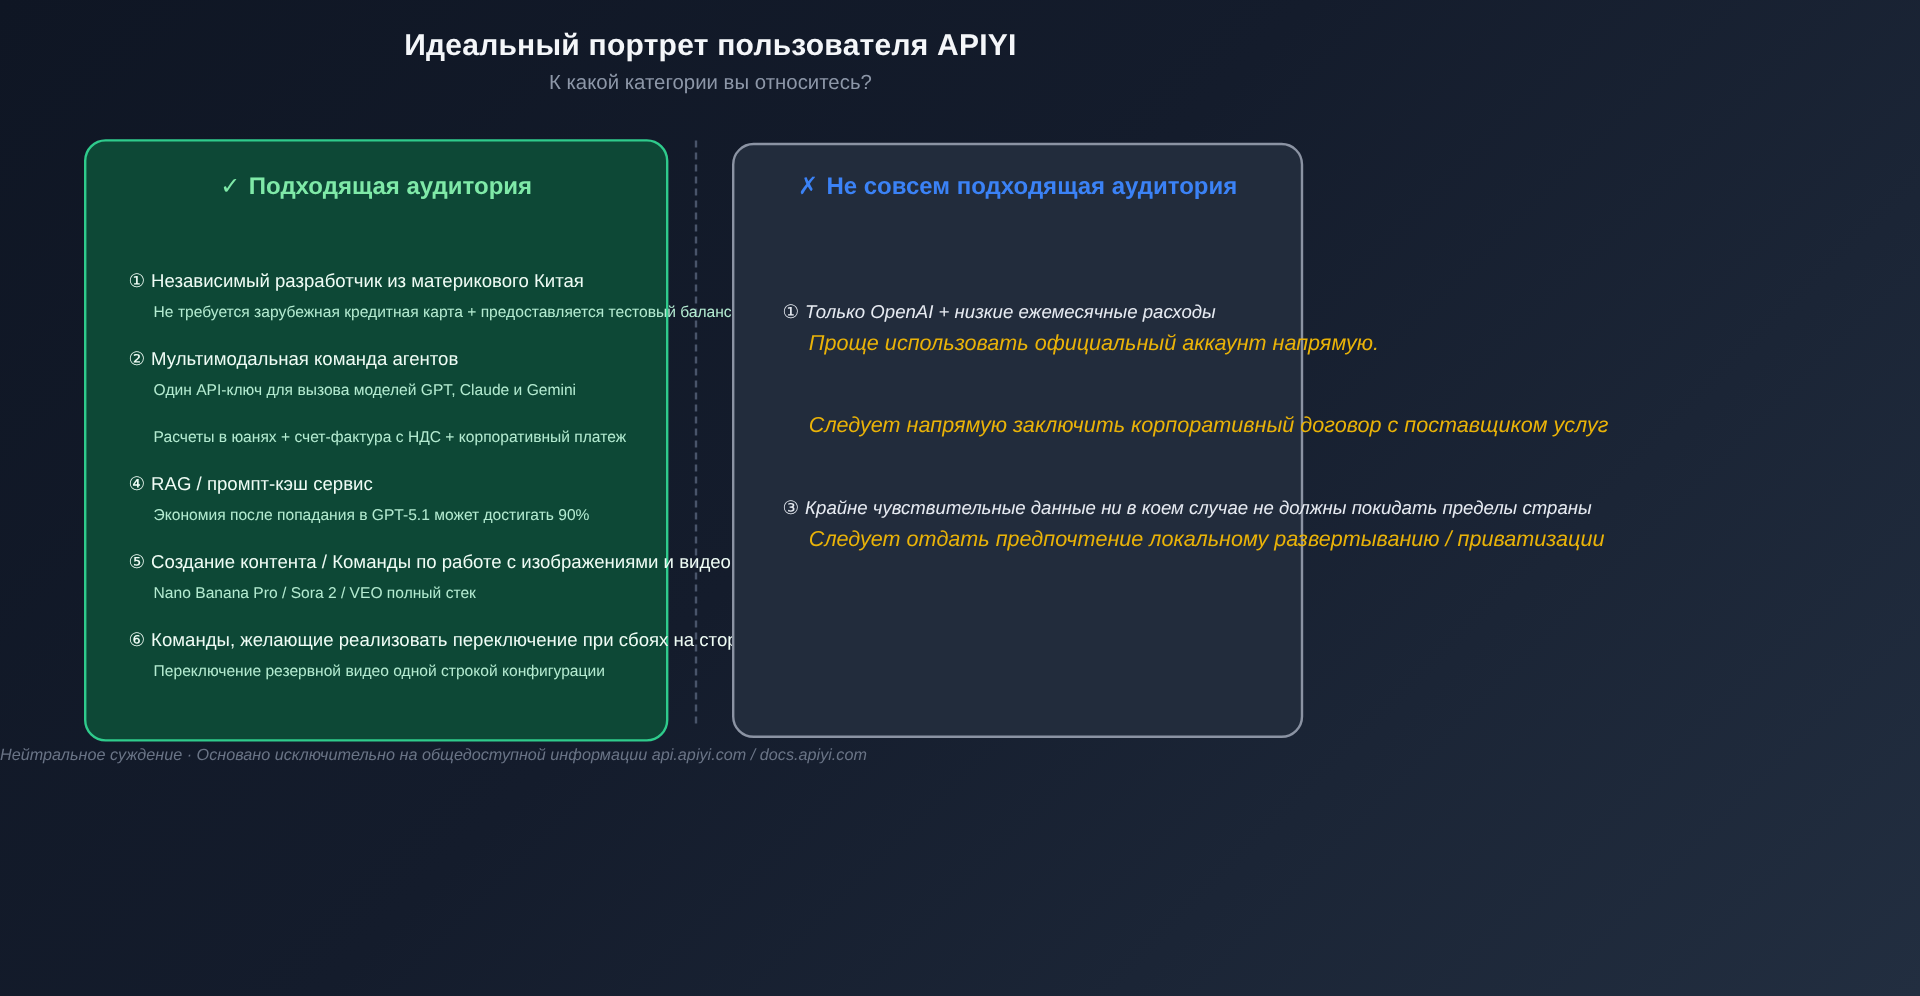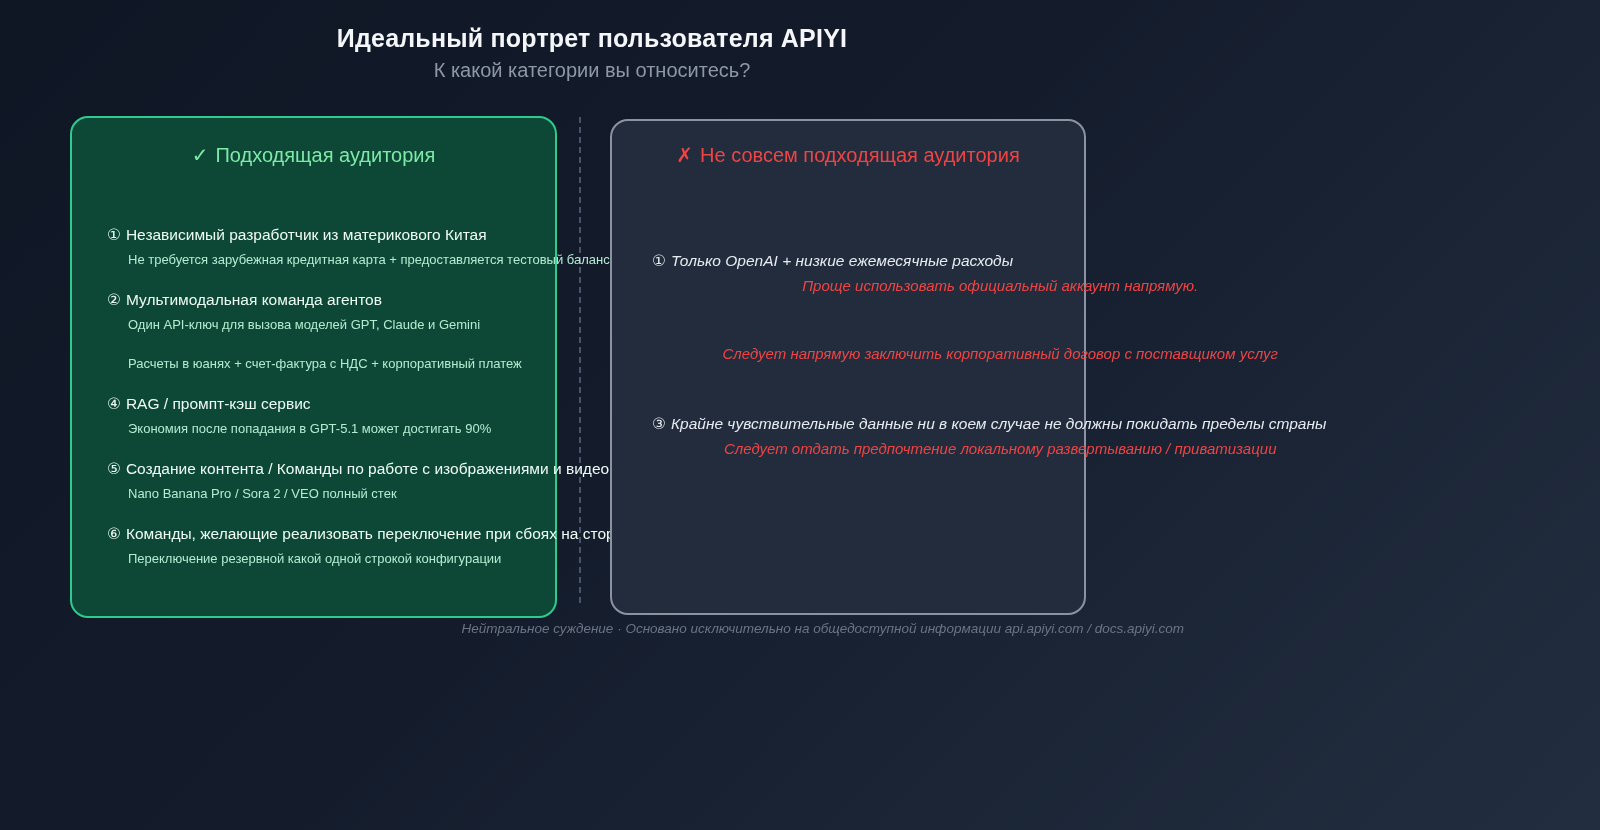--- a/index.html
+++ b/index.html
@@ -15,67 +15,67 @@
   }
   .stage { position: relative; width: 1600px; height: 830px; padding-left: 36px; }
 
   .page-title {
     position: absolute; left: 0; top: 24px; width: 1184px;
     text-align: center; font-size: 25px; font-weight: bold;
     color: #f4f6f9; letter-spacing: 0.2px; margin: 0;
   }
   .page-subtitle {
     position: absolute; left: 0; top: 59px; width: 1184px;
-    text-align: center; font-size: 20px; color: #8d97a8;
+    text-align: center; font-size: 17px; color: #8d97a8;
   }
 
   .card {
     position: absolute; box-sizing: border-box; border-radius: 18px;
   }
   .card-left {
     left: 70px; top: 116px; width: 487px; height: 502px;
     background: #0d4836; border: 2px solid #2fcb8c; z-index: 1;
   }
   .card-right {
     left: 610px; top: 119px; width: 476px; height: 496px;
     background: #222c3c; border: 2px solid #8b93a3; z-index: 2;
   }
   .card h2 {
-    margin: 0; text-align: center; font-size: 20px; font-weight: normal;
+    margin: 0; text-align: center; font-size: 20px; font-weight: bold;
     white-space: nowrap;
   }
   .card-left h2 { margin-top: 25px; color: #7fe9a8; }
-  .card-right h2 { margin-top: 22px; color: #ef4444; }
+  .card-right h2 { margin-top: 22px; color: #3b82f6; }
   .hdr-icon { margin-right: 7px; }
 
   .items { position: absolute; margin-top: 26px; }
   .card-left .items { left: 35px; top: 81px; }
   .card-right .items { left: 40px; top: 103px; }
 
   .item { white-space: nowrap; }
   .card-left .item { margin-bottom: 21px; }
   .card-right .item { margin-bottom: 50px; font-style: italic; }
 
   .item-title { font-size: 15.5px; line-height: 20px; }
   .card-left .item-title { color: #effcf5; }
   .card-right .item-title { color: #e7ebf2; line-height: 21px; }
   .item-title .num { margin-right: 5px; }
 
   .item-desc { font-size: 13px; line-height: 18px; margin-top: 6px; }
   .card-left .item-desc { color: #b4ebd1; margin-left: 21px; }
-  .card-right .item-desc { color: #ef4444; font-size: 15px; margin-left: 22px; text-align: center; }
+  .card-right .item-desc { color: #eab308; font-size: 18px; margin-left: 22px; }
 
   .divider {
     position: absolute; left: 579px; top: 117px; height: 486px; width: 0;
     border-left: 2px dashed #49546a; z-index: 0;
   }
 
   .footer-note {
     position: absolute; left: 0; top: 621px; width: 1184px;
-    text-align: right; font-style: italic; font-size: 13.5px;
+    text-align: left; font-style: italic; font-size: 13.5px;
     color: #6a7486; z-index: 3;
   }
 </style>
 </head>
 <body>
 
 <div class="stage">
 
   <h1 class="page-title">Идеальный портрет пользователя APIYI</h1>
   <div class="page-subtitle">К какой категории вы относитесь?</div>
@@ -99,21 +99,21 @@
       <div class="item">
         <div class="item-title"><span class="num">④</span><span>RAG / промпт-кэш сервис</span></div>
         <div class="item-desc">Экономия после попадания в GPT-5.1 может достигать 90%</div>
       </div>
       <div class="item">
         <div class="item-title"><span class="num">⑤</span><span>Создание контента / Команды по работе с изображениями и видео</span></div>
         <div class="item-desc">Nano Banana Pro / Sora 2 / VEO полный стек</div>
       </div>
       <div class="item">
         <div class="item-title"><span class="num">⑥</span><span>Команды, желающие реализовать переключение при сбоях на сторо</span></div>
-        <div class="item-desc">Переключение резервной какой одной строкой конфигурации</div>
+        <div class="item-desc">Переключение резервной видео одной строкой конфигурации</div>
       </div>
     </div>
   </div>
 
   <div class="card card-right">
     <h2><span class="hdr-icon">✗</span><span>Не совсем подходящая аудитория</span></h2>
     <div class="items">
       <div class="item">
         <div class="item-title"><span class="num">①</span><span>Только OpenAI + низкие ежемесячные расходы</span></div>
         <div class="item-desc">Проще использовать официальный аккаунт напрямую.</div>

